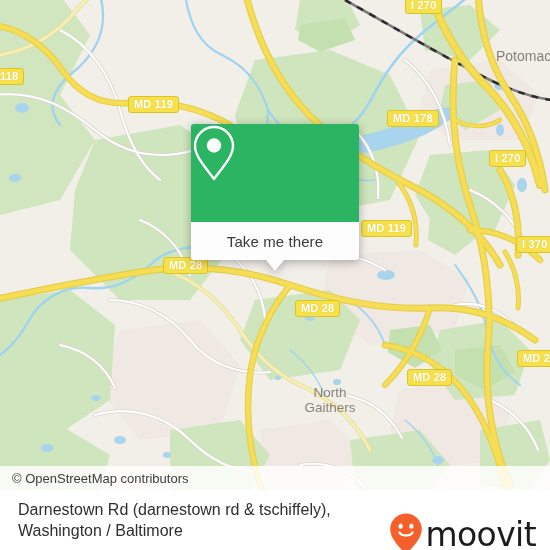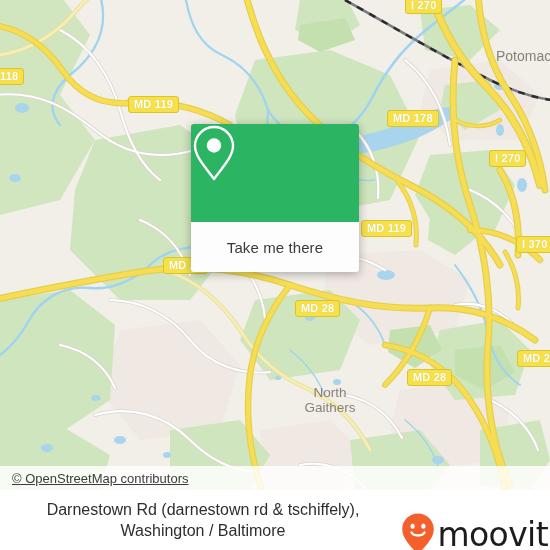--- a/index.html
+++ b/index.html
@@ -67,21 +67,21 @@
   }
   #popup-head {
     height: 98px;
     background: #2bb462;
     border-radius: 3px 3px 0 0;
     display: flex;
     align-items: center;
     justify-content: center;
   }
   #popup-foot {
-    height: 50px;
+    height: 38px;
     background: #fdfdfd;
     border-radius: 0 0 3px 3px;
     display: flex;
     align-items: center;
     justify-content: center;
     color: #3a3a3a;
     font-size: 15px;
     letter-spacing: .1px;
   }
   #popup-tail {
@@ -102,37 +102,35 @@
     top: 466px;
     width: 550px;
     height: 24px;
     background: rgba(255,255,255,0.82);
     display: flex;
     align-items: center;
     box-sizing: border-box;
     padding-left: 12px;
     color: #3d3d3d;
     font-size: 13px;
-    text-decoration: underline;
   }
 
   
   #footer {
     position: absolute;
     left: 0;
     top: 490px;
     width: 550px;
     height: 60px;
     background: #ffffff;
     display: flex;
     align-items: center;
     justify-content: space-between;
     box-sizing: border-box;
-    padding: 0 2px 0 18px;
-    text-align: center;
+    padding: 0 14px 0 18px;
   }
   #footer-title {
     color: #2e2e2e;
     font-size: 16px;
     line-height: 21px;
     max-width: 370px;
   }
   #brand {
     display: flex;
     align-items: center;

